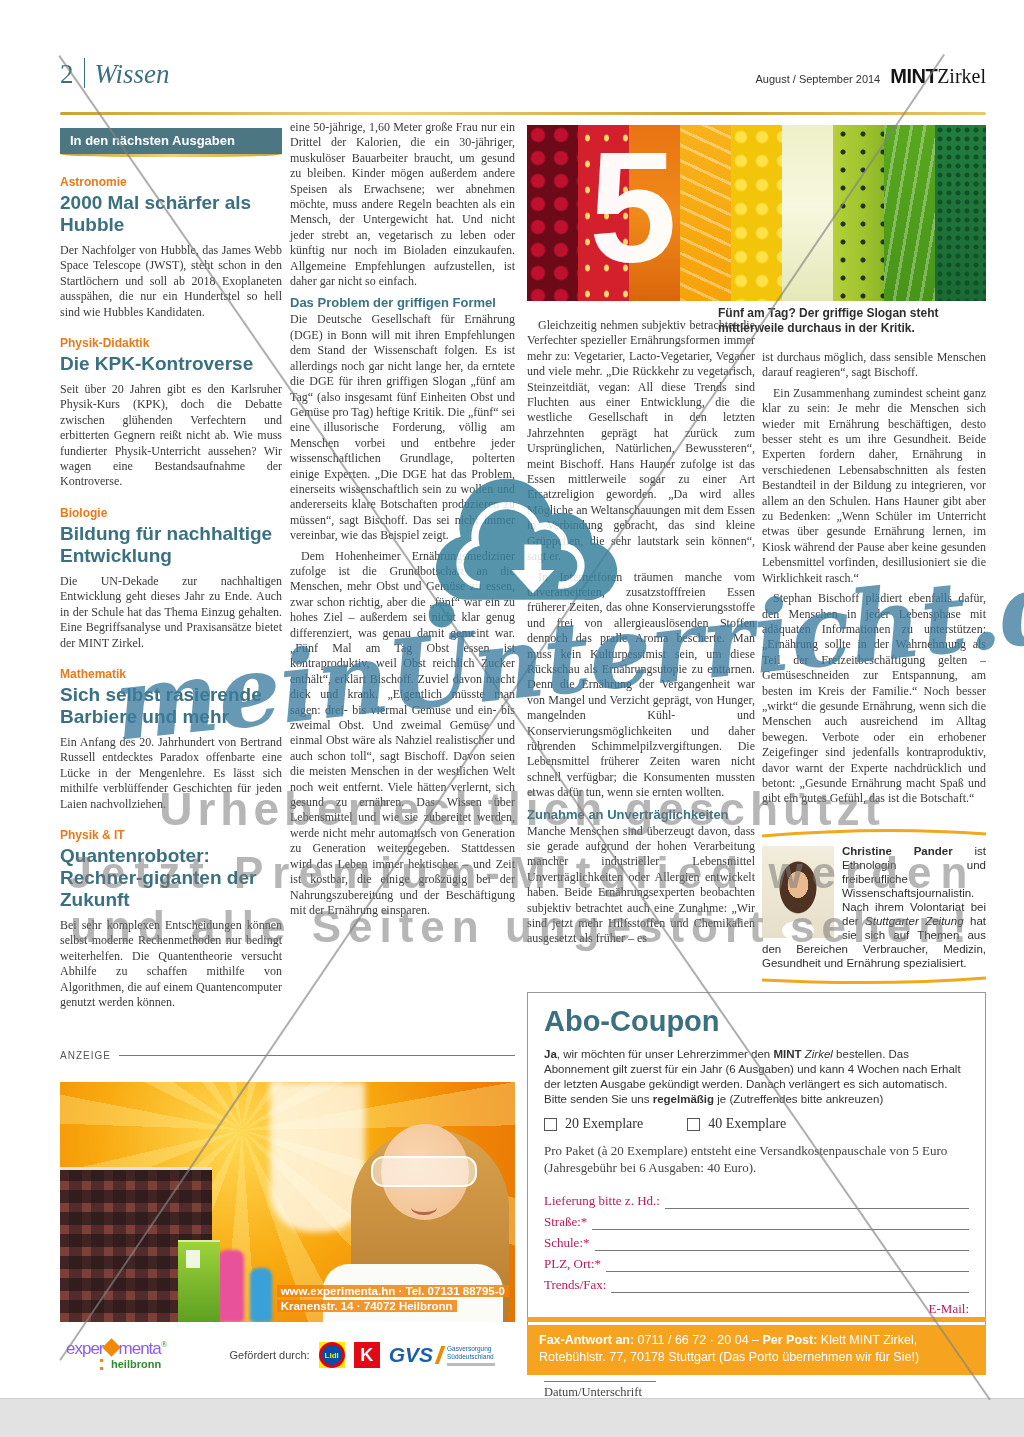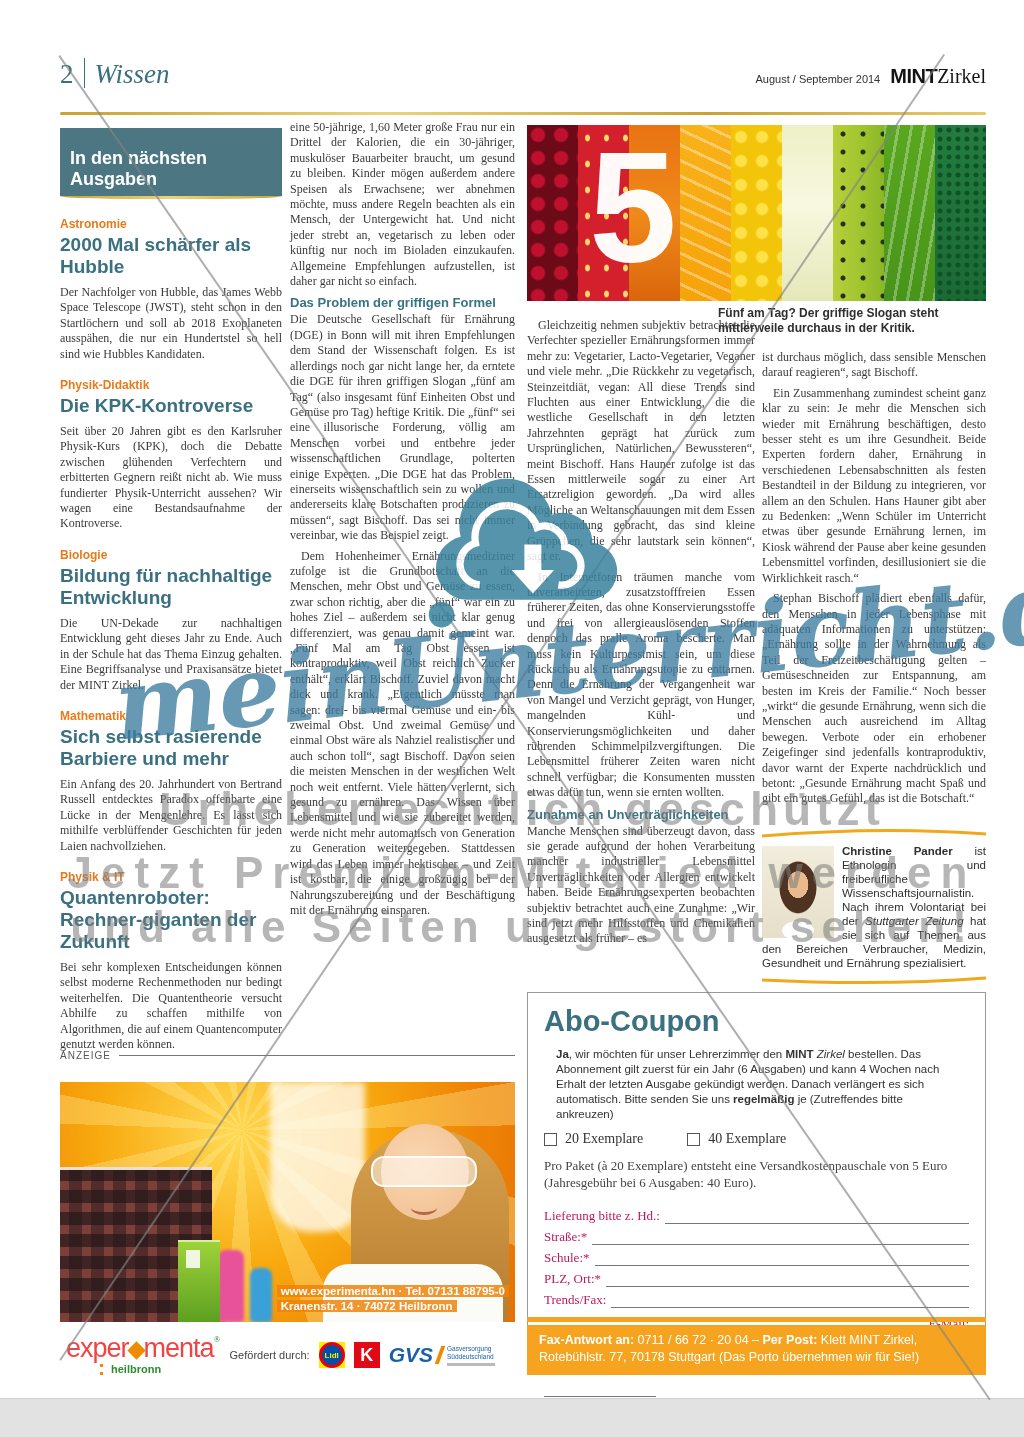--- a/index.html
+++ b/index.html
@@ -23,21 +23,21 @@
   
   .col{position:absolute;}
   .col p{margin:0 0 5px 0;font-size:12px;line-height:15.4px;text-align:justify;color:#3a3a3a;hyphens:auto;}
   .ind{text-indent:11px;}
   .subhead{margin:6px 0 2px 0;font-family:"Liberation Sans",sans-serif;font-weight:bold;
            font-size:13px;color:#397384;}
 
   
   .sidebar{left:60px;top:128px;width:222px;}
   .sb-title{background:#4b7682;color:#fff;font-family:"Liberation Sans",sans-serif;
-            font-weight:bold;font-size:18px;padding:20px 10px 6px;}
+            font-weight:bold;font-size:13px;padding:5px 10px 6px;}
   .sb-gold{height:3px;background:linear-gradient(90deg,#c9a233,#ecd27a,#c9a233);
            border-radius:0 0 60% 60%/0 0 5px 5px;margin-bottom:18px;}
   .sb-cat{font-family:"Liberation Sans",sans-serif;font-weight:bold;font-size:12px;
           color:#e87a1a;margin:16px 0 3px;}
   .sb-head{font-family:"Liberation Sans",sans-serif;font-weight:bold;font-size:19px;
            line-height:22px;color:#3a7080;margin:0 0 7px;}
   .sidebar p{margin-bottom:0;}
 
   
   .fruit{position:absolute;left:527px;top:125px;width:459px;height:176px;display:flex;overflow:hidden;}
@@ -120,21 +120,21 @@
       border-top:3px solid #e8e0d4;}
   .tower{position:absolute;left:118px;bottom:0;width:42px;height:80px;
       background:linear-gradient(#9ed23a,#5da020);border-top:2px solid #d6efa0;}
   .tower-sign{position:absolute;left:8px;top:8px;width:14px;height:18px;background:rgba(255,255,255,.85);}
   .ad-contact{position:absolute;right:6px;bottom:8px;
       font-family:"Liberation Sans",sans-serif;font-weight:bold;font-size:11.5px;line-height:15px;color:#fff;}
   .ad-contact span{background:rgba(238,130,10,.85);padding:0 4px;box-decoration-break:clone;}
   .ad-strip{position:absolute;left:60px;top:1322px;width:455px;height:66px;background:#fff;
       display:flex;align-items:center;justify-content:space-between;padding:0 6px;box-sizing:border-box;}
   .exp-logo{line-height:1;}
-  .exp-word{font-family:"Liberation Sans",sans-serif;font-size:27px;color:#ef4444;letter-spacing:-1px;}
+  .exp-word{font-family:"Liberation Sans",sans-serif;font-size:17px;color:#8b5cf6;letter-spacing:-1px;}
   .exp-dot{display:inline-block;width:13px;height:13px;background:#f08a00;transform:rotate(45deg);margin:0 1px;}
   .exp-reg{font-size:9px;color:#2e8b2e;vertical-align:top;}
   .exp-city{font-family:"Liberation Sans",sans-serif;font-weight:bold;font-size:11px;color:#2e8b2e;
       margin:2px 0 0 34px;padding-left:8px;border-left:3px dotted #f08a00;}
   .sponsors{display:flex;align-items:center;gap:9px;}
   .gef-label{font-family:"Liberation Sans",sans-serif;font-size:11px;color:#444;}
   .lidl{width:26px;height:26px;background:#ffec00;display:flex;align-items:center;justify-content:center;}
   .lidl-circ{width:20px;height:20px;border-radius:50%;background:#0050aa;border:3px solid #e3000f;
       color:#ffec00;font-family:"Liberation Sans",sans-serif;font-weight:bold;font-size:8px;
       display:flex;align-items:center;justify-content:center;}
@@ -143,21 +143,21 @@
   .gvs{display:flex;align-items:center;gap:4px;}
   .gvs-word{font-family:"Liberation Sans",sans-serif;font-weight:bold;font-style:italic;font-size:21px;color:#1a5fa8;}
   .gvs-slash{display:inline-block;width:4px;height:18px;background:#f08a00;transform:skewX(-20deg);margin:0 1px;}
   .gvs-sub{font-family:"Liberation Sans",sans-serif;font-size:6.5px;line-height:8px;color:#1a5fa8;width:62px;}
   .gvs-bar{height:3px;background:#bbb;margin-top:2px;width:48px;}
 
   
   .coupon{position:absolute;left:527px;top:992px;width:459px;height:383px;border:1px solid #999;
       background:#fff;box-sizing:border-box;padding:12px 16px 0;}
   .coupon-title{font-family:"Liberation Sans",sans-serif;font-weight:bold;font-size:29px;color:#3a7080;margin:0 0 9px;}
-  .coupon-intro{font-family:"Liberation Sans",sans-serif;font-size:11.5px;line-height:15px;color:#333;margin:0 12px 9px;}
+  .coupon-intro{font-family:"Liberation Sans",sans-serif;font-size:11.5px;line-height:15px;color:#333;margin:0 0 9px;}
   .coupon-intro b{font-weight:bold;}
   .coupon-intro .it{font-style:italic;}
   .opt-row{display:flex;gap:44px;margin:2px 0 10px;}
   .opt{display:flex;align-items:center;gap:8px;font-size:14px;color:#333;}
   .chk{width:11px;height:11px;border:1.5px solid #555;background:#fff;}
   .ship-note{font-size:13px;line-height:17px;color:#444;margin:0 0 12px;}
   .field-row{display:flex;align-items:flex-end;height:21px;font-size:13px;color:#be185d;}
   .field-row .fline{flex:1;border-bottom:1px solid #777;margin-left:5px;height:14px;}
   .fr-mail{margin-top:8px;flex-direction:column;}
   .mail-note{display:flex;justify-content:space-between;align-items:baseline;margin-top:7px;

